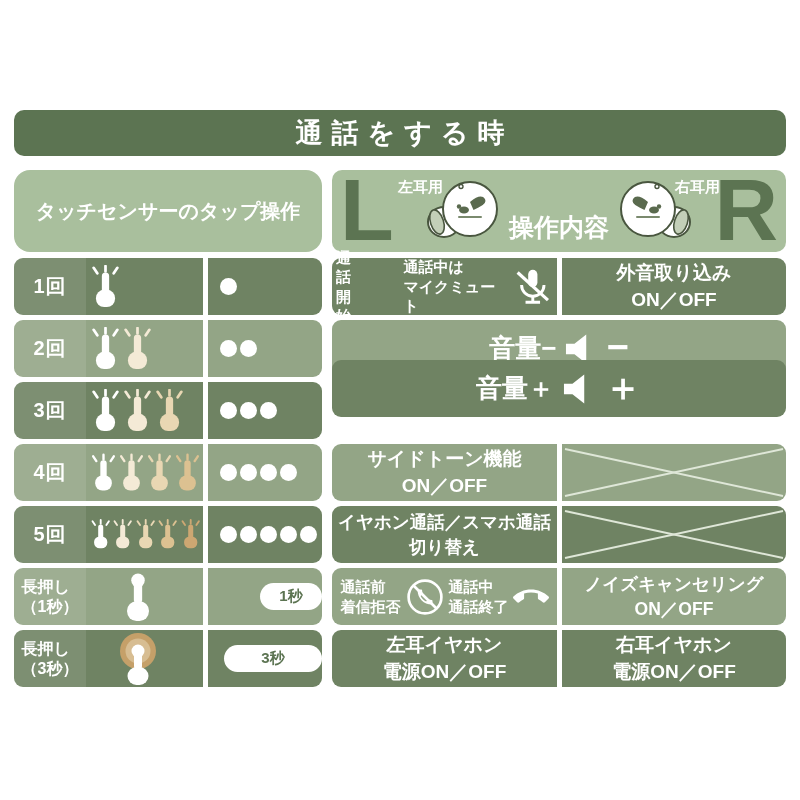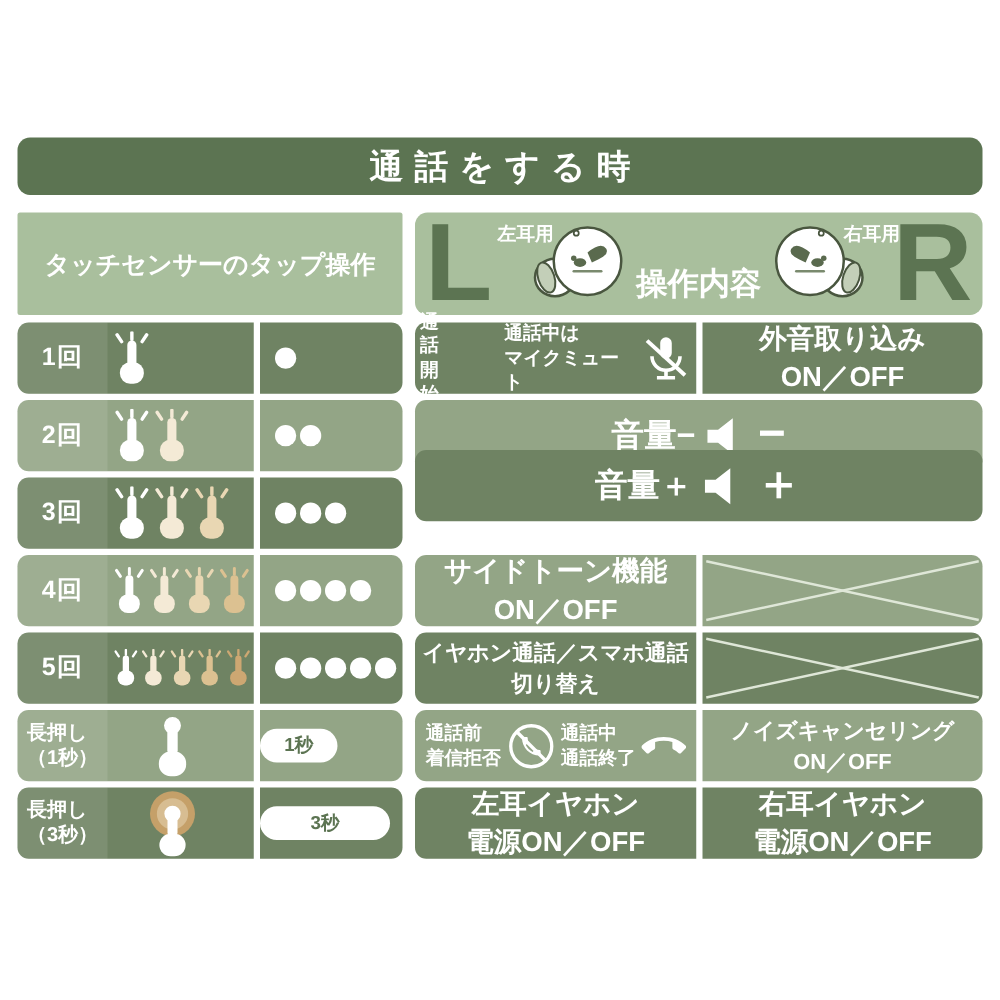--- a/index.html
+++ b/index.html
@@ -7,21 +7,21 @@
   }
   html,body{margin:0;padding:0;}
   body{width:800px;height:800px;background:#fff;font-family:"Liberation Sans","DejaVu Sans",sans-serif;}
   .canvas{position:relative;width:800px;height:800px;background:#fff;overflow:hidden;}
 
   .title-bar{position:absolute;left:14px;top:110px;width:772px;height:46px;background:var(--dark);
     border-radius:10px;display:flex;align-items:center;justify-content:center;color:#fff;
     font-size:27px;font-weight:bold;letter-spacing:9px;padding-left:9px;box-sizing:border-box;}
 
   .lh{position:absolute;left:14px;top:170px;width:308px;height:82px;background:var(--light);
-    border-radius:2px;display:flex;align-items:center;justify-content:center;color:#fff;
+    border-radius:16px;display:flex;align-items:center;justify-content:center;color:#fff;
     font-weight:bold;font-size:20px;}
 
   .rh{position:absolute;left:332px;top:170px;width:454px;height:82px;background:var(--light);
     border-radius:10px;color:#fff;overflow:hidden;}
   .big-letter{position:absolute;top:-2px;font-size:88px;line-height:84px;font-weight:800;color:var(--dark);}
   .bl-l{left:8px;} .bl-r{right:8px;}
   .ear-label{position:absolute;top:8px;font-size:15px;font-weight:bold;color:#fff;}
   .el-l{left:66px;} .el-r{right:66px;}
   .rh-title{position:absolute;left:50%;top:50%;transform:translate(-50%,-50%);
     font-size:25px;font-weight:bold;color:#fff;white-space:nowrap;margin-top:16px;}
@@ -33,27 +33,27 @@
   .rl{border-radius:9px 0 0 9px;} .rr{border-radius:0 9px 9px 0;} .ra{border-radius:9px;}
 
   .rlabel{position:absolute;left:0;top:0;bottom:0;width:72px;background:rgba(255,255,255,0.10);
     border-radius:9px 0 0 9px;display:flex;align-items:center;justify-content:center;
     color:#fff;font-weight:bold;font-size:20px;white-space:pre-line;line-height:1.25;letter-spacing:1px;}
   .rlabel.small{font-size:16px;letter-spacing:0;}
   .taps{position:absolute;left:76px;right:2px;top:0;bottom:0;display:flex;align-items:center;gap:1px;}
   .taps.center{justify-content:center;left:60px;}
   .dots{display:flex;align-items:center;gap:3px;padding-left:12px;height:100%;}
   .dot{width:17px;height:17px;border-radius:50%;background:#fff;}
-  .pillwrap{display:flex;align-items:center;justify-content:flex-start;height:100%;}
+  .pillwrap{display:flex;align-items:center;justify-content:flex-end;height:100%;margin-left:16px;}
   .pill{background:#fff;border-radius:14px;color:var(--dark);font-weight:bold;font-size:15px;
     height:27px;display:flex;align-items:center;justify-content:center;}
 
   .ctext{display:flex;align-items:center;justify-content:center;height:100%;color:#fff;
     font-weight:bold;text-align:center;white-space:pre-line;line-height:1.4;}
-  .fs19{font-size:22px;} .fs17{font-size:17.5px;}
+  .fs19{font-size:19px;} .fs17{font-size:17.5px;}
   .combo{display:flex;align-items:center;justify-content:center;height:100%;gap:4px;padding:0 4px;color:#fff;}
   .combo .t{font-weight:bold;font-size:15px;white-space:pre-line;line-height:1.3;text-align:left;}
   .vol{display:flex;align-items:center;justify-content:center;height:100%;gap:8px;color:#fff;}
   .vol .vt{font-weight:bold;font-size:26px;}
   .vol .sign{font-weight:800;font-size:38px;line-height:1;margin-top:-4px;}
   svg{display:block;}
 </style>
 </head>
 <body>
 

